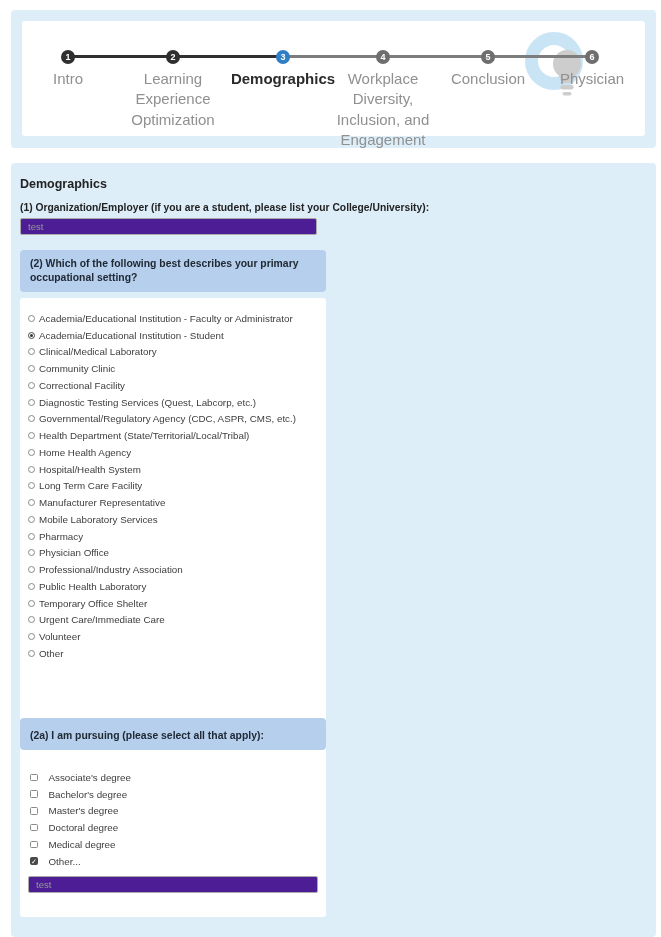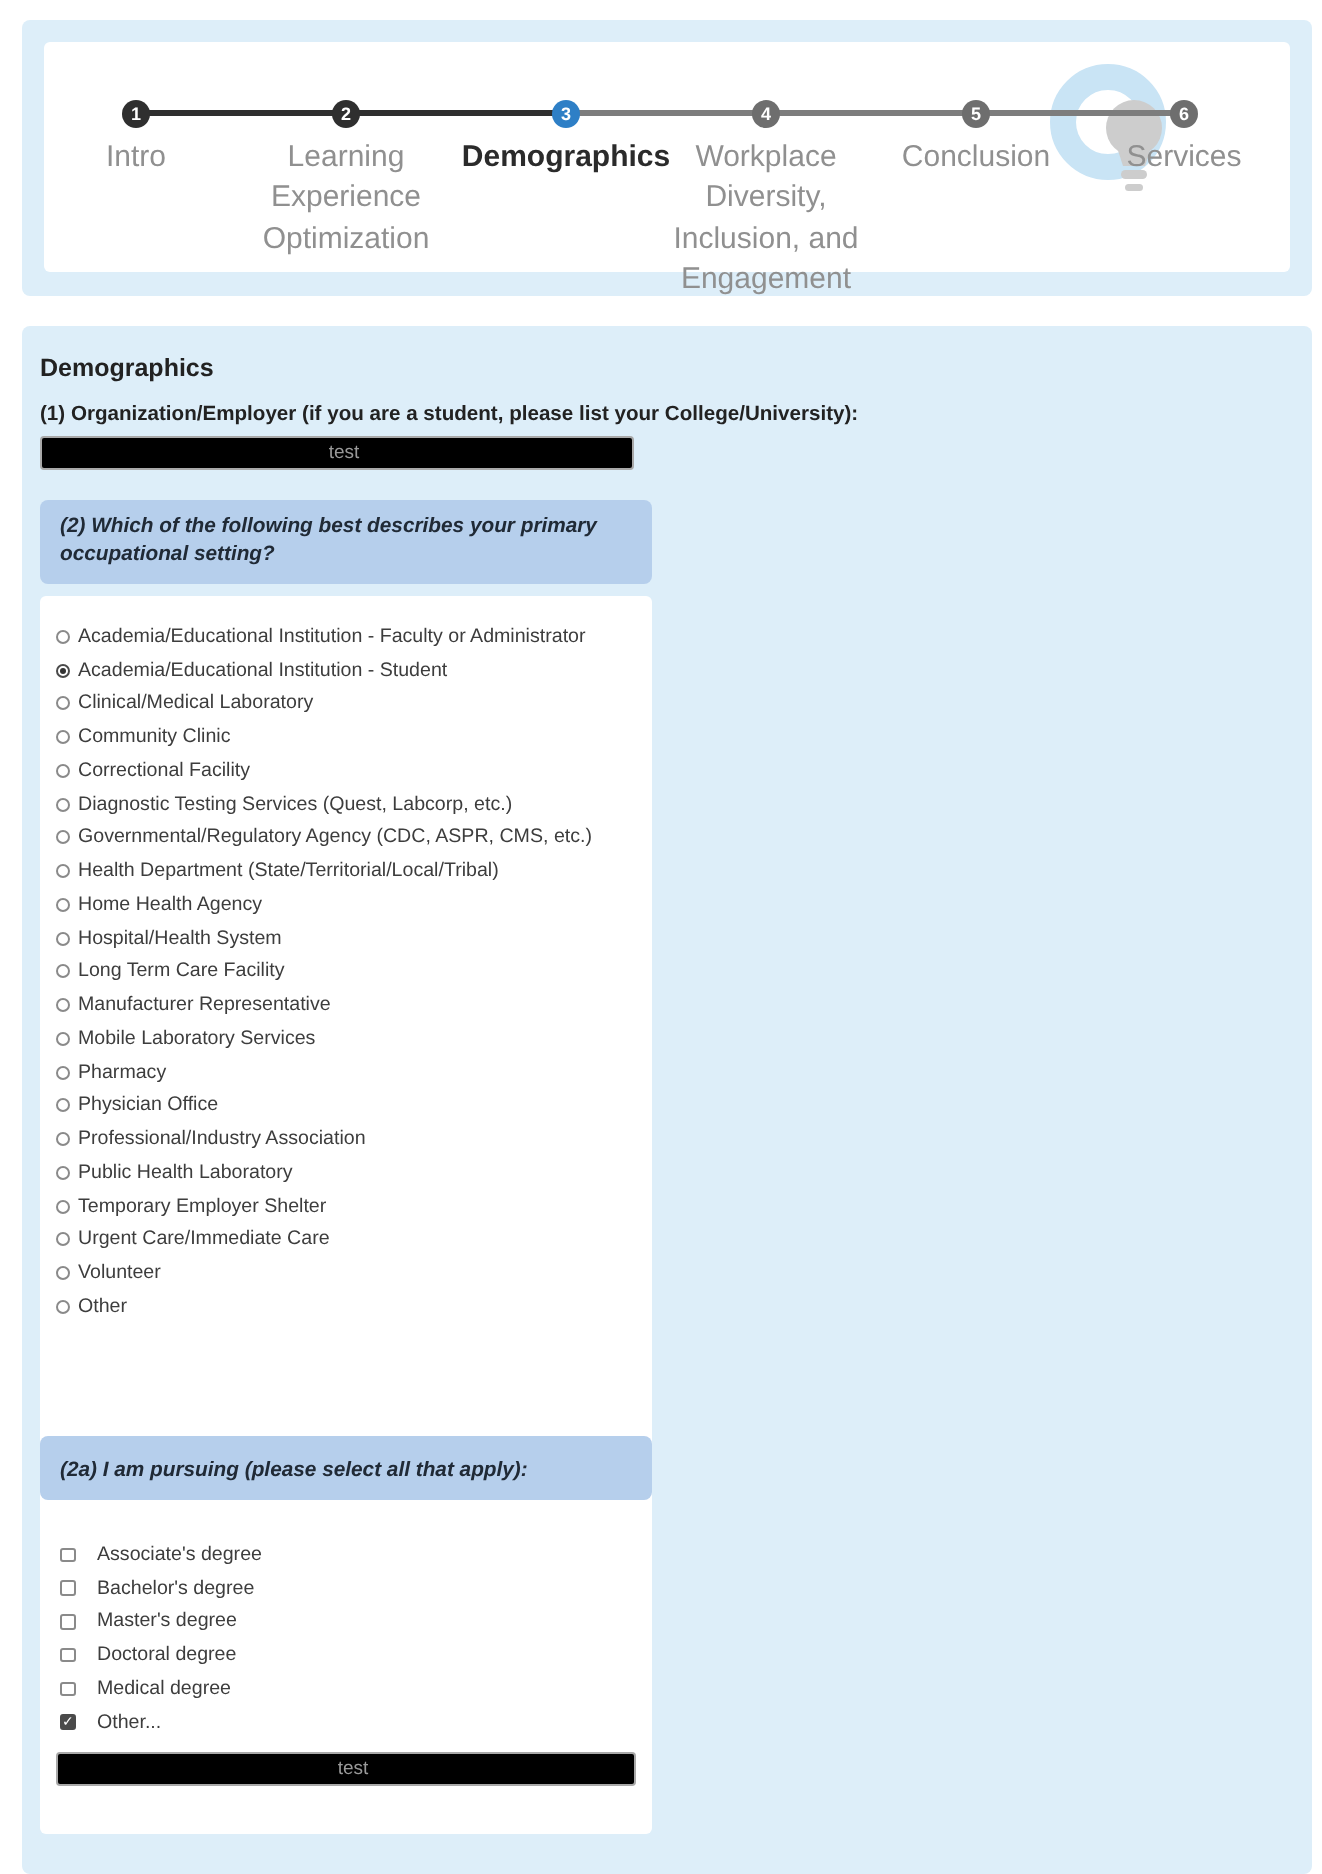--- a/index.html
+++ b/index.html
@@ -60,31 +60,31 @@
   }
   .page-title{
     position:absolute;left:9px;top:14px;
     font-size:12.5px;font-weight:bold;color:var(--text-dark);
   }
   .q1-label{
     position:absolute;left:9px;top:39px;
     font-size:10.3px;font-weight:bold;color:var(--text-dark);
   }
   .text-input{
-    position:absolute;height:17px;background:#000000;
+    position:absolute;height:17px;background:#4c1d95;
     border:1px solid var(--input-border);border-radius:2px;
     font-family:"Liberation Sans","DejaVu Sans",sans-serif;
-    font-size:9.5px;color:#999999;padding:0 0 0 7px;outline:none;text-align:center;
+    font-size:9.5px;color:#999999;padding:0 0 0 7px;outline:none;
   }
   .q1-input{left:9px;top:55px;width:297px;}
   .question-header{
     position:absolute;left:9px;width:306px;
     background:var(--question-header-bg);border-radius:4px;
     padding:7px 10px;font-size:10.4px;font-weight:bold;
-    color:#202a36;line-height:1.35;font-style:italic;
+    color:#202a36;line-height:1.35;
   }
   .q2-header{top:87px;min-height:42px;}
   .q2a-header{top:555px;min-height:32px;padding-top:11px;}
   .options-card{
     position:absolute;left:9px;background:#ffffff;border-radius:3px;width:306px;
   }
   .q2-card{top:135px;height:466px;padding:12px 0 0 8px;}
   .q2a-card{top:594px;height:160px;padding:12px 12px 0 10px;}
   .opt-row{display:flex;align-items:center;height:16.75px;cursor:default;}
   .opt-label{font-size:9.8px;color:var(--text-option);white-space:nowrap;}
@@ -142,21 +142,21 @@
     <div class="step-label">Workplace Diversity, Inclusion, and Engagement</div>
   </div>
 
   <div class="step upcoming" style="left: 466px;">
     <div class="step-circle"><span class="step-num">5</span></div>
     <div class="step-label">Conclusion</div>
   </div>
 
   <div class="step upcoming" style="left: 570px;">
     <div class="step-circle"><span class="step-num">6</span></div>
-    <div class="step-label">Services</div>
+    <div class="step-label">Physician</div>
   </div>
 </div>
   </div>
 </div>
 
 <div class="content-section">
   <div class="page-title">Demographics</div>
 
   <div class="q1-label">(1) Organization/Employer (if you are a student, please list your College/University):</div>
   <input class="text-input q1-input" type="text" value="test" style="">
@@ -244,21 +244,21 @@
     <span class="opt-label">Professional/Industry Association</span>
   </div>
 
   <div class="opt-row">
     <span class="radio"></span>
     <span class="opt-label">Public Health Laboratory</span>
   </div>
 
   <div class="opt-row">
     <span class="radio"></span>
-    <span class="opt-label">Temporary Employer Shelter</span>
+    <span class="opt-label">Temporary Office Shelter</span>
   </div>
 
   <div class="opt-row">
     <span class="radio"></span>
     <span class="opt-label">Urgent Care/Immediate Care</span>
   </div>
 
   <div class="opt-row">
     <span class="radio"></span>
     <span class="opt-label">Volunteer</span>

